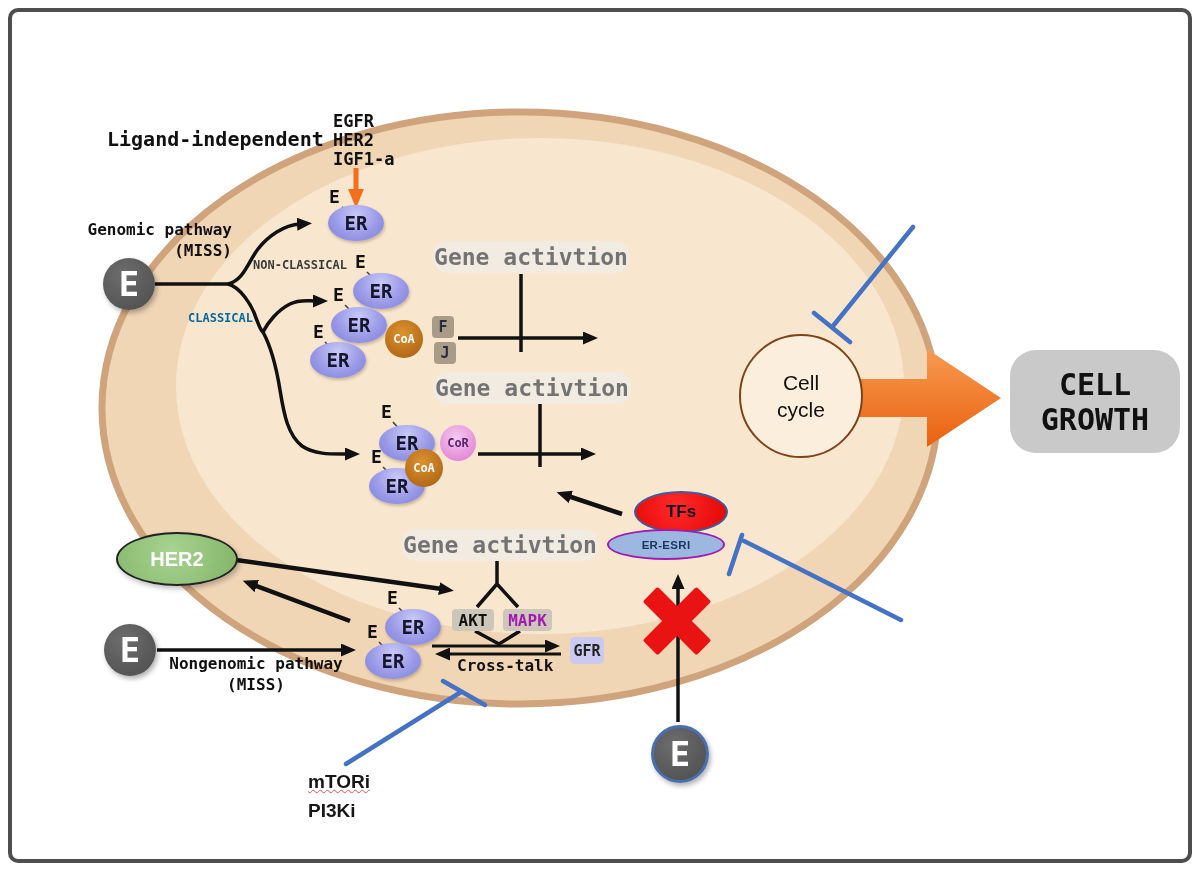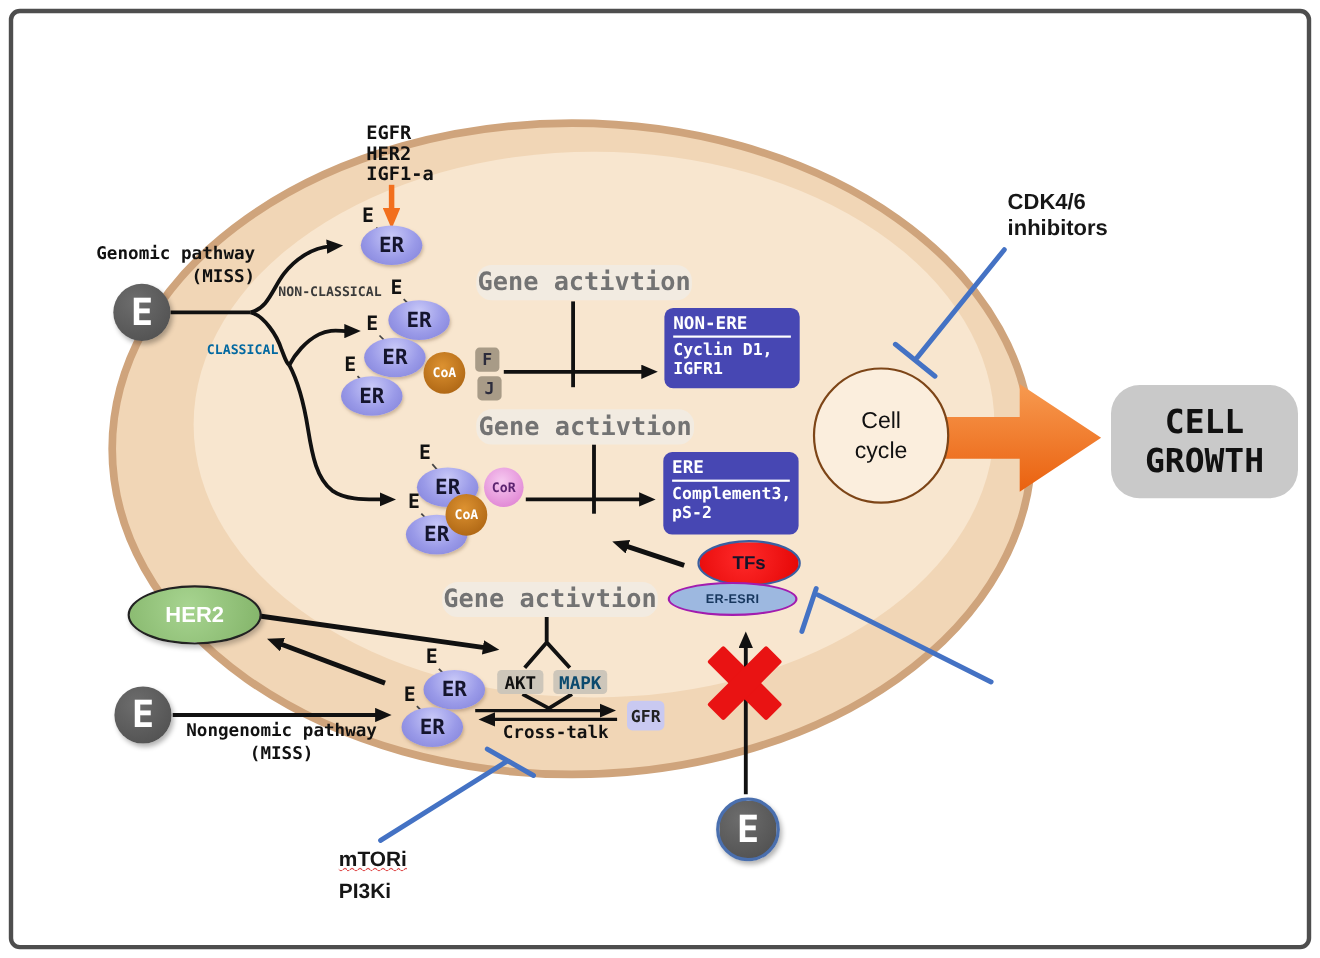--- a/index.html
+++ b/index.html
@@ -110,20 +110,21 @@
       <line x1="367" y1="272" x2="374" y2="279"></line>
       <line x1="345" y1="305" x2="352" y2="312"></line>
       <line x1="325" y1="342" x2="332" y2="349"></line>
       <line x1="393" y1="422" x2="400" y2="430"></line>
       <line x1="383" y1="467" x2="390" y2="474"></line>
       <line x1="399" y1="608" x2="406" y2="615"></line>
       <line x1="379" y1="642" x2="386" y2="649"></line>
     </g>
   </svg>
 
+  <div class="abs mono" style="left:107px;top:127px;font-size:20px;">Ligand-independent</div>
 
   <div class="abs mono" style="left:333px;top:112px;font-size:17px;line-height:19px;">
     <div>EGFR</div>
     <div>HER2</div>
     <div>IGF1-a</div>
   </div>
 
   <div class="abs mono" style="left:72px;top:219px;width:160px;text-align:right;font-size:16px;line-height:21px;">
     <div>Genomic pathway</div>
     <div>(MISS)</div>
@@ -159,56 +160,40 @@
   <div class="abs elab" style="left:387px;top:587px;">E</div>
   <div class="abs elab" style="left:367px;top:621px;">E</div>
 
   <div class="abs tag" style="left:432px;top:316px;width:22px;height:22px;background:#a89b87;font-size:15px;color:#2c2c3c;">F</div>
   <div class="abs tag" style="left:434px;top:342px;width:22px;height:22px;background:#a89b87;font-size:15px;color:#2c2c3c;">J</div>
 
   <div class="abs genebox" style="left:433px;top:241px;width:196px;height:32px;">Gene activtion</div>
   <div class="abs genebox" style="left:433px;top:372px;width:198px;height:32px;">Gene activtion</div>
   <div class="abs genebox" style="left:402px;top:529px;width:196px;height:32px;">Gene activtion</div>
 
-  <div class="abs ibox" style="left:604px;top:280px;width:123px;height:73px;">
-    <div class="t">NON-ERE</div>
-    <div class="rule"></div>
-    <div class="l">Cyclin D1,</div>
-    <div class="l">IGFR1</div>
-  </div>
-  <div class="abs ibox" style="left:603px;top:411px;width:123px;height:75px;">
-    <div class="t">ERE</div>
-    <div class="rule"></div>
-    <div class="l">Complement3,</div>
-    <div class="l">pS-2</div>
-  </div>
 
   <div class="abs" style="left:751px;top:369px;width:100px;text-align:center;font-family:'Liberation Sans',sans-serif;font-size:21px;color:#111;line-height:27px;">
     <div>Cell</div>
     <div>cycle</div>
   </div>
 
   <div class="abs" style="left:1010px;top:350px;width:170px;height:103px;background:#c9c9c9;border-radius:26px;display:flex;flex-direction:column;align-items:center;justify-content:center;font:bold 30px 'DejaVu Sans Mono',monospace;color:#111;line-height:35px;">
     <div>CELL</div>
     <div>GROWTH</div>
   </div>
 
-  <div class="abs sans" style="left:916px;top:172px;font-size:20px;line-height:24px;">
-    <div>CDK4/6</div>
-    <div>inhibitors</div>
-  </div>
 
   <div class="abs oval" style="left:634px;top:491px;width:90px;height:38px;background:radial-gradient(circle at 45% 35%,#ff2a2a,#e30404);border:2px solid #3a5fa0;font:bold 17px 'Liberation Sans',sans-serif;color:#14142a;">TFs</div>
   <div class="abs oval" style="left:607px;top:529px;width:114px;height:27px;background:#9db8e0;border:2px solid #a21caf;font:bold 11.5px 'Liberation Sans',sans-serif;color:#17375e;letter-spacing:.3px;">ER-ESRI</div>
 
 
   <div class="abs oval" style="left:116px;top:532px;width:118px;height:50px;background:radial-gradient(circle at 45% 35%,#a7d490,#82b368);border:2.5px solid #222;font:bold 20px 'Liberation Sans',sans-serif;color:#fff;box-shadow:2px 3px 5px rgba(0,0,0,.25);">HER2</div>
 
   <div class="abs tag" style="left:452px;top:609px;width:42px;height:22px;background:#cdc6ba;font-size:16px;color:#111;">AKT</div>
-  <div class="abs tag" style="left:503px;top:609px;width:49px;height:22px;background:#cdc6ba;font-size:16px;color:#0c4a6e;">MAPK</div>
+  <div class="abs tag" style="left:503px;top:609px;width:49px;height:22px;background:#cdc6ba;font-size:16px;color:#a21caf;">MAPK</div>
   <div class="abs tag" style="left:570px;top:637px;width:34px;height:27px;background:#c9c9f1;border-radius:5px;font-size:15px;color:#222;">GFR</div>
 
   <div class="abs mono" style="left:457px;top:656px;font-size:16px;">Cross-talk</div>
 
   <div class="abs mono" style="left:165px;top:653px;width:182px;text-align:center;font-size:16px;line-height:21px;">
     <div>Nongenomic pathway</div>
     <div>(MISS)</div>
   </div>
 
   <div class="abs sans" style="left:308px;top:771px;font-size:19px;text-decoration:underline;text-decoration-style:wavy;text-decoration-color:#e05050;text-decoration-thickness:1px;">mTORi</div>

